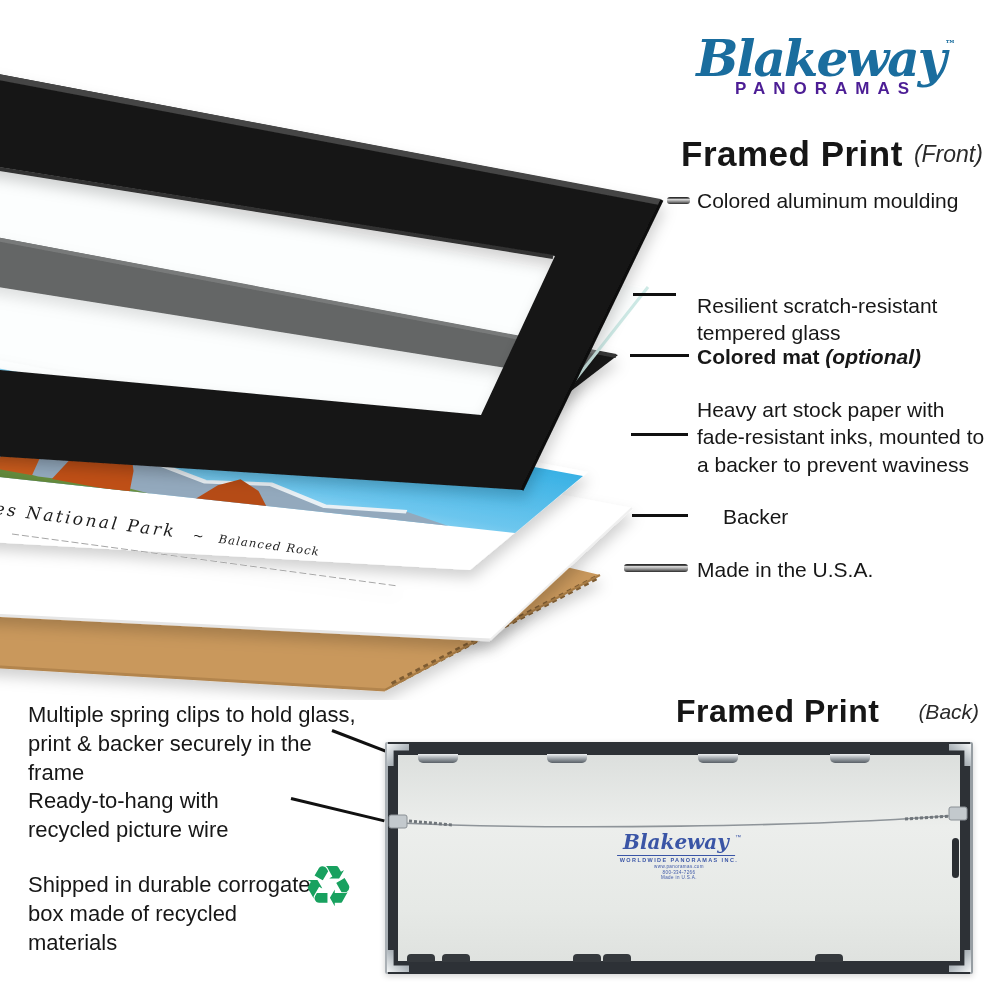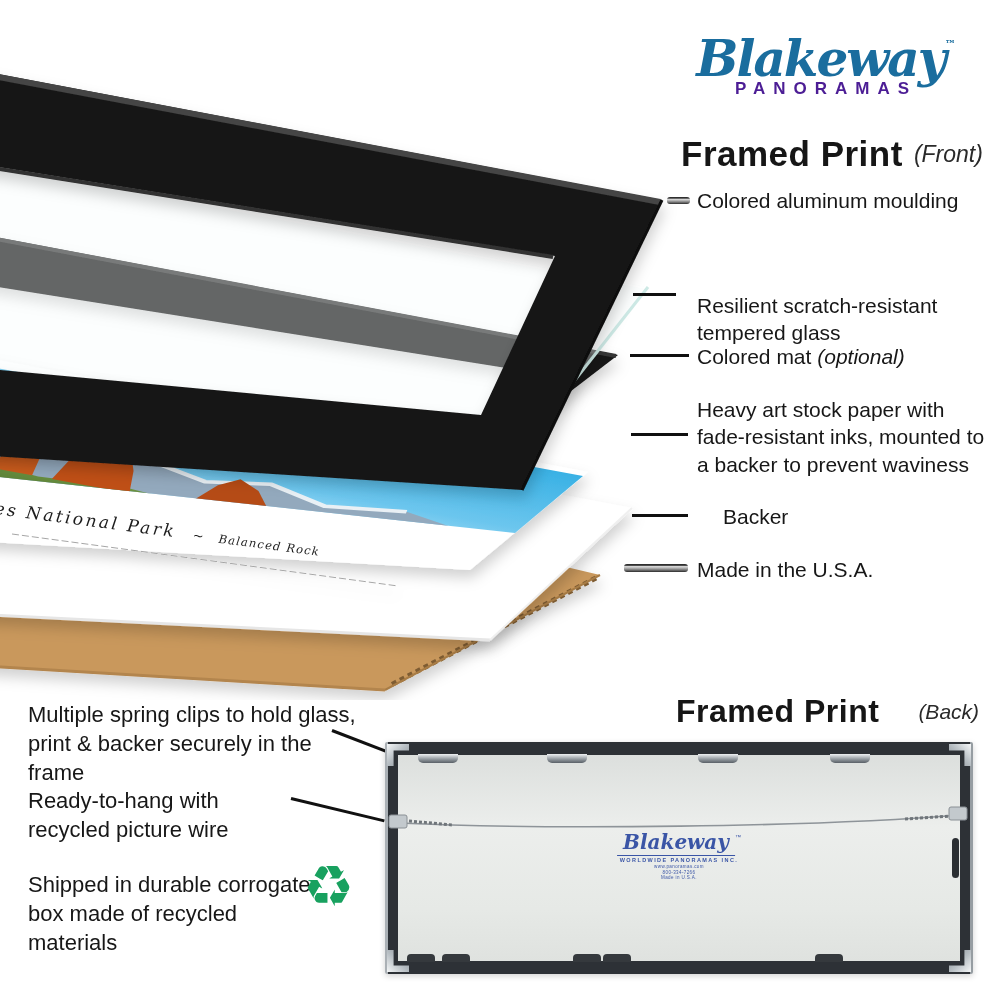--- a/index.html
+++ b/index.html
@@ -164,21 +164,21 @@
     <span class="suffix">(Front)</span>
   </div>
 
   <div class="rod" style="left:667px;top:197px;width:23px;height:7px;"></div>
   <div class="callout" style="top:187px;">Colored aluminum moulding</div>
 
   <div class="cline" style="left:633px;top:293px;width:43px;"></div>
   <div class="callout" style="top:260px;width:258px;margin-top:32px;">Resilient scratch-resistant tempered glass</div>
 
   <div class="cline" style="left:630px;top:354px;width:59px;"></div>
-  <div class="callout" style="top:343px;">
+  <div class="callout" style="top:343px;font-weight:bold;">
     <span>Colored mat</span>
     <span class="it">(optional)</span>
   </div>
 
   <div class="cline" style="left:631px;top:433px;width:57px;"></div>
   <div class="callout" style="top:396px;width:292px;">Heavy art stock paper with fade-resistant inks, mounted to a backer to prevent waviness</div>
 
   <div class="cline" style="left:632px;top:514px;width:56px;"></div>
   <div class="callout" style="top:503px;margin-left:26px;">Backer</div>
 

